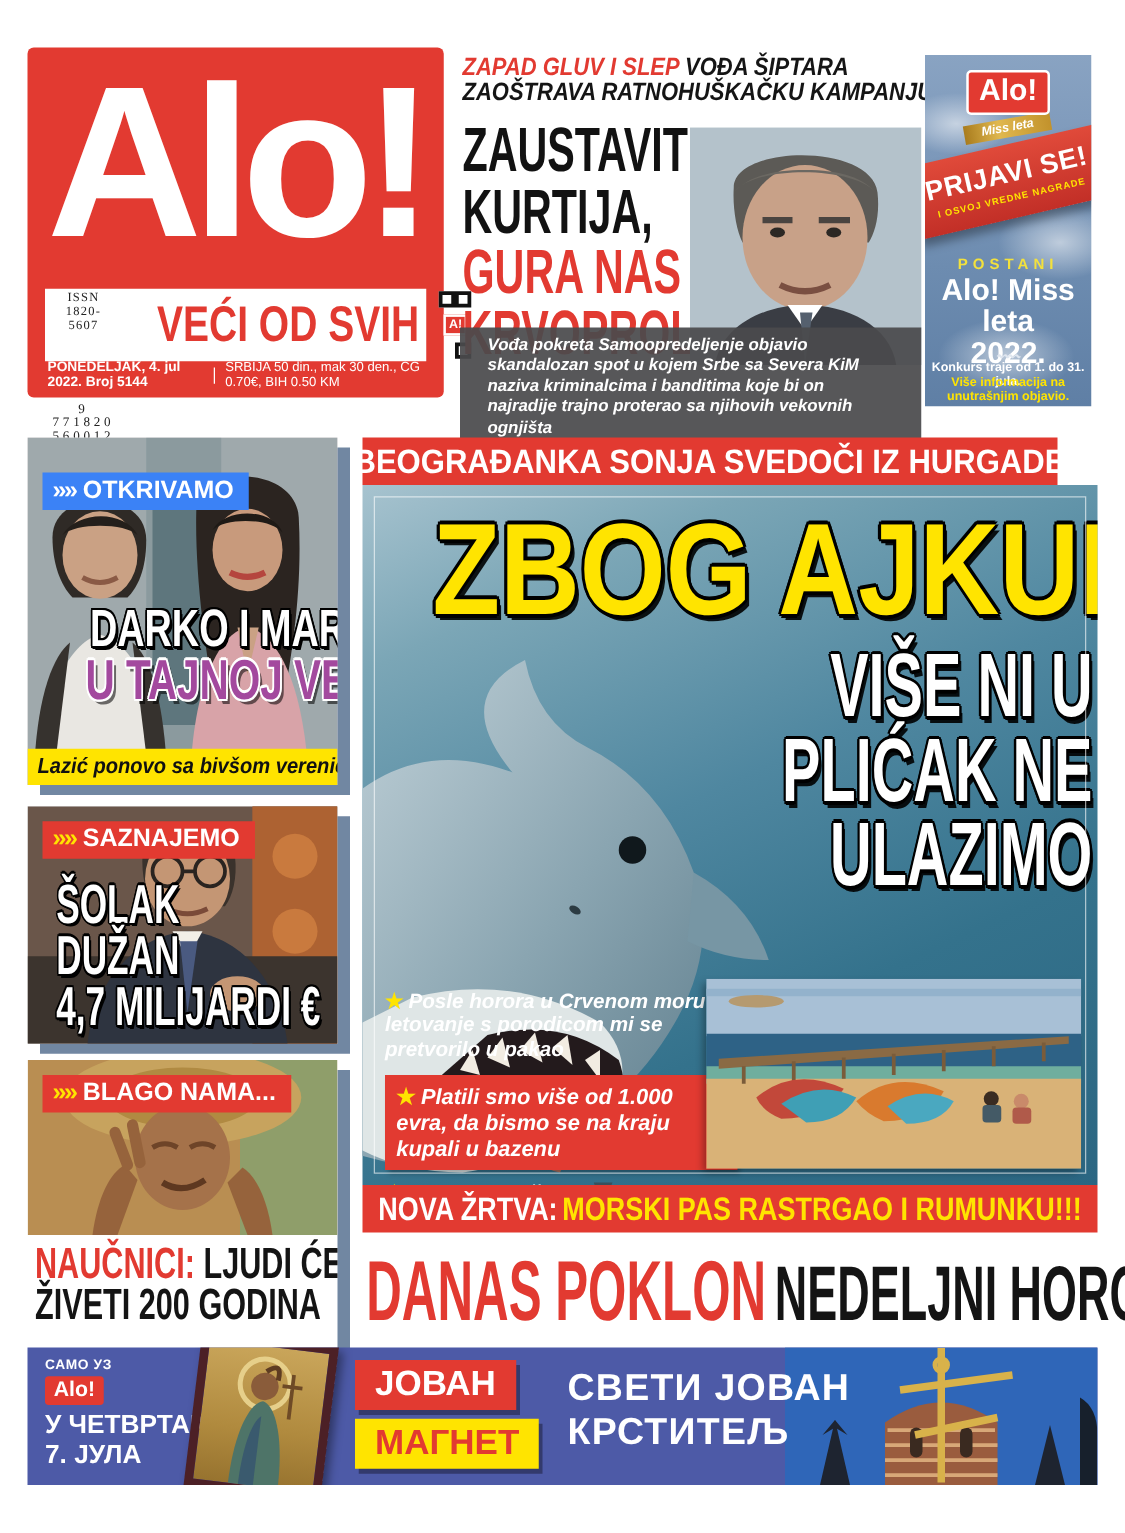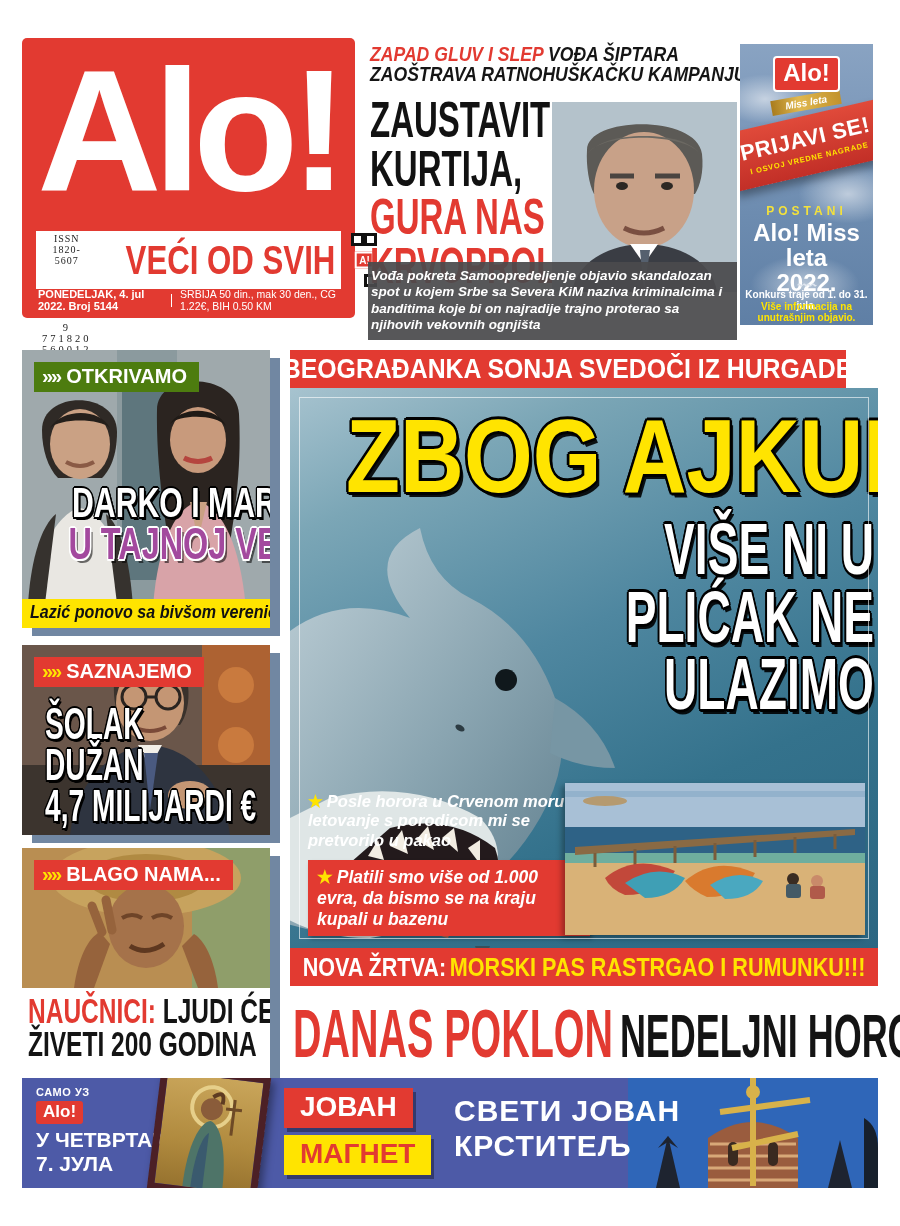--- a/index.html
+++ b/index.html
@@ -38,42 +38,42 @@
   .dateline .prices { font-weight:400; font-size:10.5px; }
 
   
   .kicker { left:370px; top:44px; width:370px; font-style:italic; font-weight:700; font-size:20px; line-height:1.02; }
   .kicker .red { color:#e23a31; }
   .kicker .blk { color:#151515; }
   .topline { left:370px; top:96px; width:200px; font-weight:700; font-size:50px; line-height:.97; color:#121212; }
   .topline .l { display:block; }
   .topline .red { color:#e23a31; }
   .kurti { left:552px; top:102px; width:185px; height:190px; overflow:hidden; background:linear-gradient(180deg,#c7d2d8,#aebcc6 60%,#95a6b2); }
-  .caption { left:368px; top:262px; width:369px; background:rgba(74,74,76,.93); color:#fff; font-style:italic; font-weight:700; font-size:13.5px; line-height:1.22; padding:6px 3px; }
+  .caption { left:368px; top:262px; width:369px; background:rgba(74,74,76,.93); color:#fff; font-style:italic; font-weight:700; font-size:13.5px; line-height:1.22; padding:6px 22px; }
 
   
   .promo { left:740px; top:44px; width:133px; height:281px; background:linear-gradient(180deg,#89a3c2 0%,#7c98ba 30%,#6d8cb0 60%,#5f7fa5 100%); overflow:hidden; text-align:center; color:#fff; }
   .promo .cloud { position:absolute; border-radius:50%; background:radial-gradient(rgba(255,255,255,.55), rgba(255,255,255,0) 70%); }
   .p-logo { display:inline-block; margin-top:12px; background:#e23a31; color:#fff; font-weight:700; font-size:24px; padding:1px 8px 3px; border-radius:4px; border:2px solid #fff; position:relative; z-index:2; }
   .p-ribbon-gold { display:inline-block; margin-top:-6px; transform:rotate(-10deg); background:linear-gradient(90deg,#a97c1e,#e0b84f 40%,#c2922c); color:#fff; font-style:italic; font-weight:700; font-size:10px; padding:2px 14px; position:relative; z-index:1; }
   .p-ribbon { position:absolute; left:-12px; right:-12px; top:72px; transform:rotate(-13deg); background:linear-gradient(180deg,#e04a3a,#c22f27); padding:10px 4px 12px; box-shadow:0 6px 8px rgba(0,0,0,.35); }
   .p-ribbon .big { font-weight:700; font-size:22px; letter-spacing:.5px; }
   .p-ribbon .sub { color:#ffe400; font-weight:700; font-size:7.5px; letter-spacing:.8px; margin-top:2px; }
   .p-postani { position:absolute; left:0; right:0; top:160px; color:#f3e13c; font-weight:700; font-size:12px; letter-spacing:4px; }
   .p-title { position:absolute; left:0; right:0; top:176px; color:#fff; font-weight:700; font-size:24px; line-height:1.05; }
   .p-squig { position:absolute; left:0; right:0; top:232px; color:#dfe6ef; font-size:10px; letter-spacing:-1px; }
   .p-line1 { position:absolute; left:4px; right:4px; top:245px; color:#fff; font-weight:700; font-size:10px; }
   .p-line2 { position:absolute; left:4px; right:4px; top:257px; color:#ffe400; font-weight:700; font-size:10px; line-height:1.1; }
 
   
   .card { left:22px; width:248px; box-shadow:10px 8px 0 0 #7187a2; overflow:hidden; background:#ccc; }
   .card .label { position:absolute; top:12px; left:12px; z-index:5; color:#fff; font-weight:700; font-size:20px; padding:3px 12px 4px 8px; }
   .label .arr { font-weight:700; margin-right:6px; letter-spacing:-2px; }
   .card1 { top:350px; height:278px; }
-  .card1 .label { background:#4d7c0f; }
+  .card1 .label { background:#3b82f6;margin-top:16px; }
   .card1 .arr { color:#fff; }
   .card2 { top:645px; height:190px; }
   .card2 .label { background:#e23a31; }
   .card2 .arr { color:#ffe400; }
   .card3 { top:848px; height:248px; background:#fff; }
   .card3 .label { background:#e23a31; }
   .card3 .arr { color:#ffe400; }
   .photo-fill { position:absolute; inset:0; }
   .c1-h { position:absolute; left:0; right:0; bottom:62px; text-align:center; z-index:4; line-height:.95; }
   .c1-h .l1 { color:#fff; font-weight:700; font-size:42px; }
@@ -138,21 +138,21 @@
       <div class="qr">
         <div class="qr-eye e1"></div>
         <div class="qr-eye e2"></div>
         <div class="qr-eye e3"></div>
         <div class="qr-a">A!</div>
       </div>
     </div>
     <div class="dateline">
       <span>PONEDELJAK, 4. jul 2022. Broj 5144</span>
       <span class="sep"></span>
-      <span class="prices">SRBIJA 50 din., mak 30 den., CG 1.22€, BIH 0.50 KM</span>
+      <span class="prices">SRBIJA 50 din., mak 30 den., CG 0.70€, BIH 0.50 KM</span>
     </div>
   </div>
 
   <div class="abs kicker">
     <div class="nowrap"><span class="cx" style="transform:scaleX(.88)"><span class="red">ZAPAD GLUV I SLEP</span> <span class="blk">VOĐA ŠIPTARA</span></span></div>
     <div class="nowrap"><span class="cx blk" style="transform:scaleX(.88)">ZAOŠTRAVA RATNOHUŠKAČKU KAMPANJU</span></div>
   </div>
 
   <div class="abs topline">
     <span class="l"><span class="cx" style="transform:scaleX(.66)">ZAUSTAVITE</span></span>

